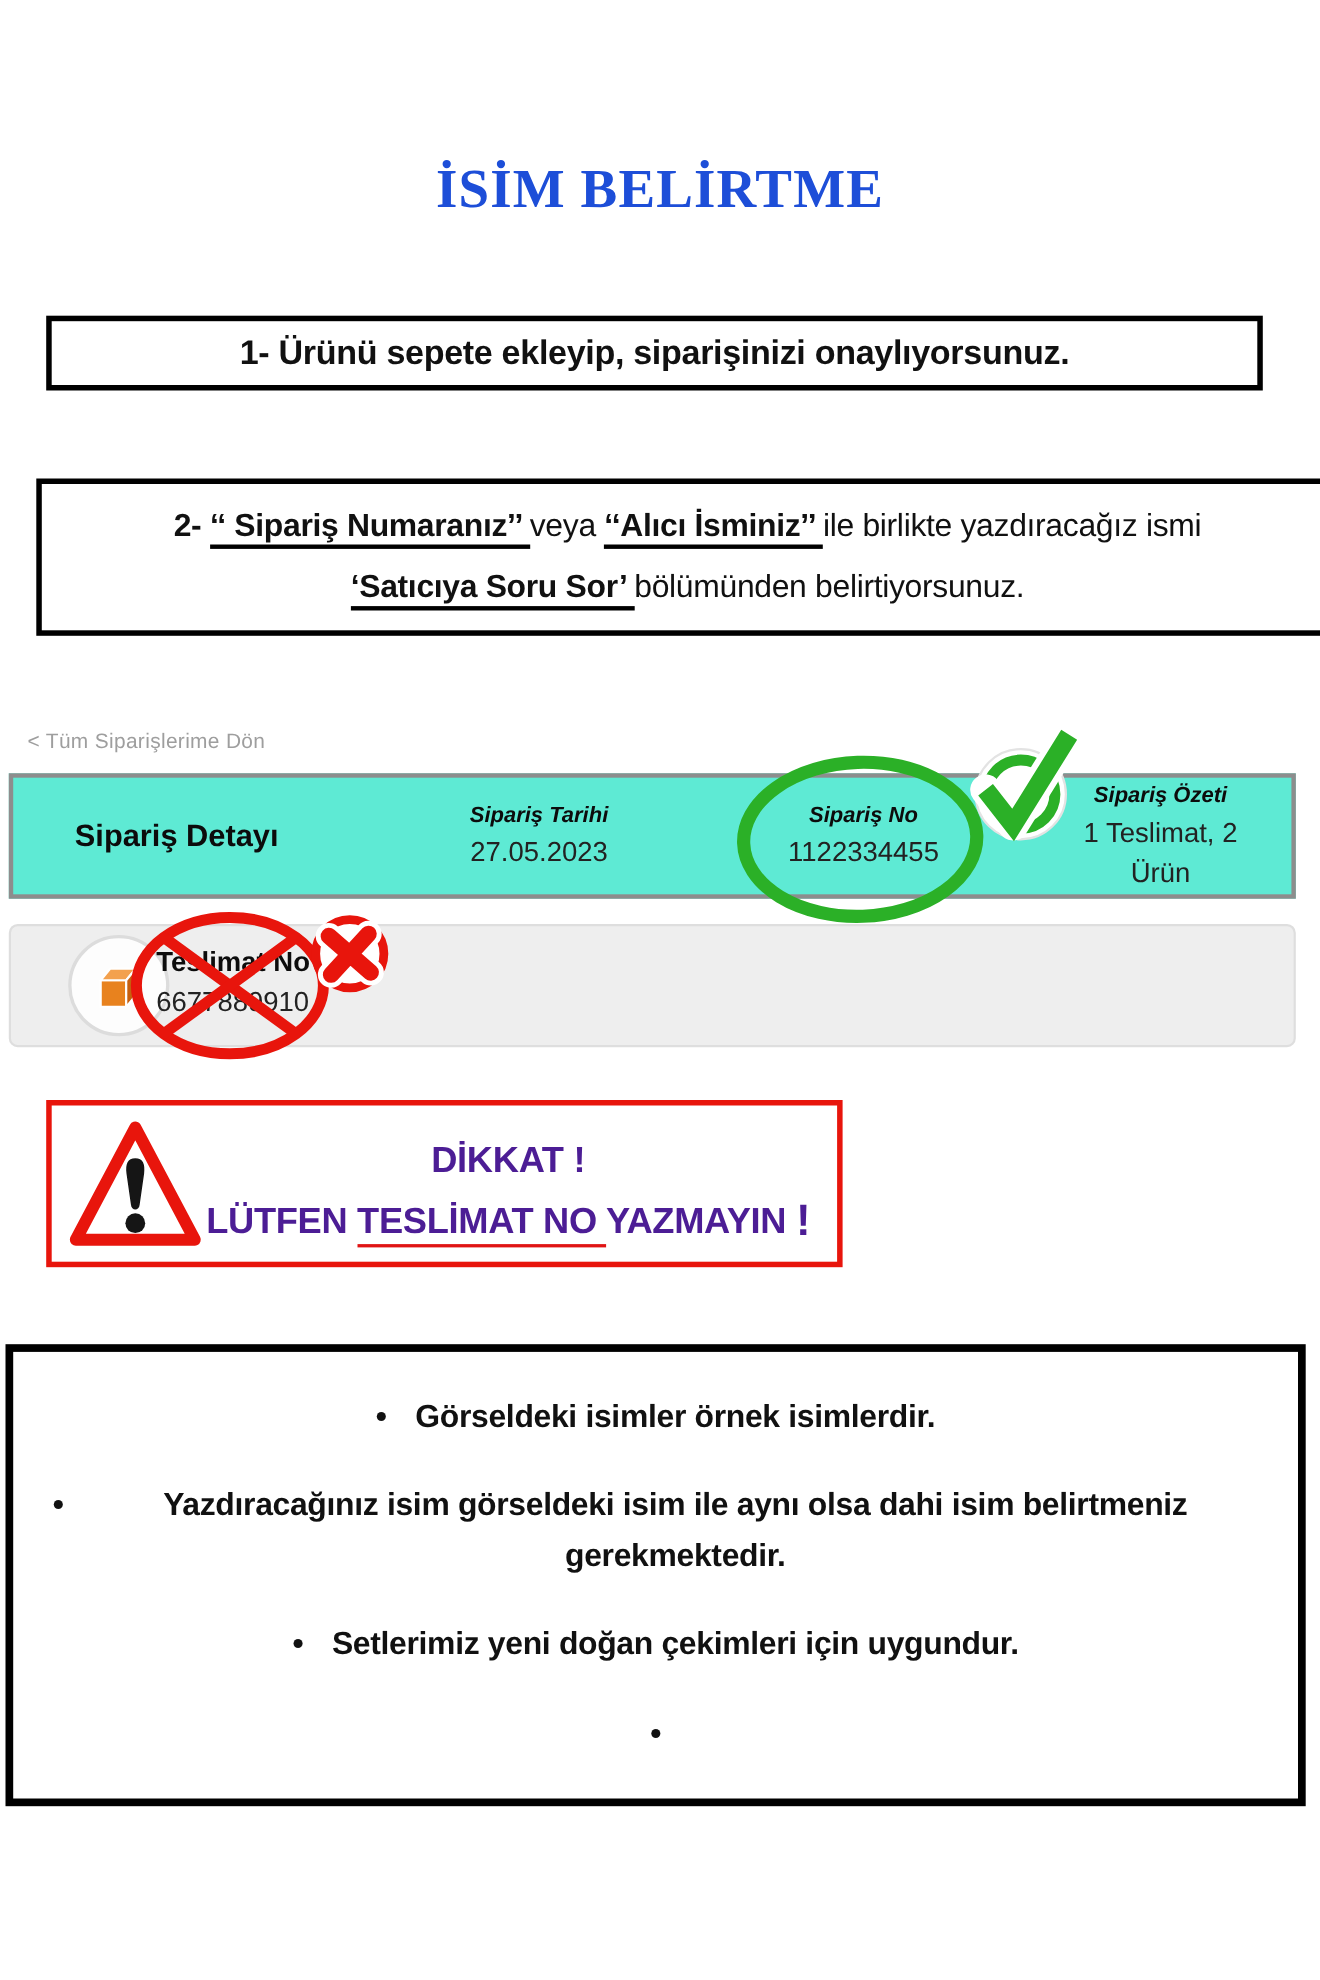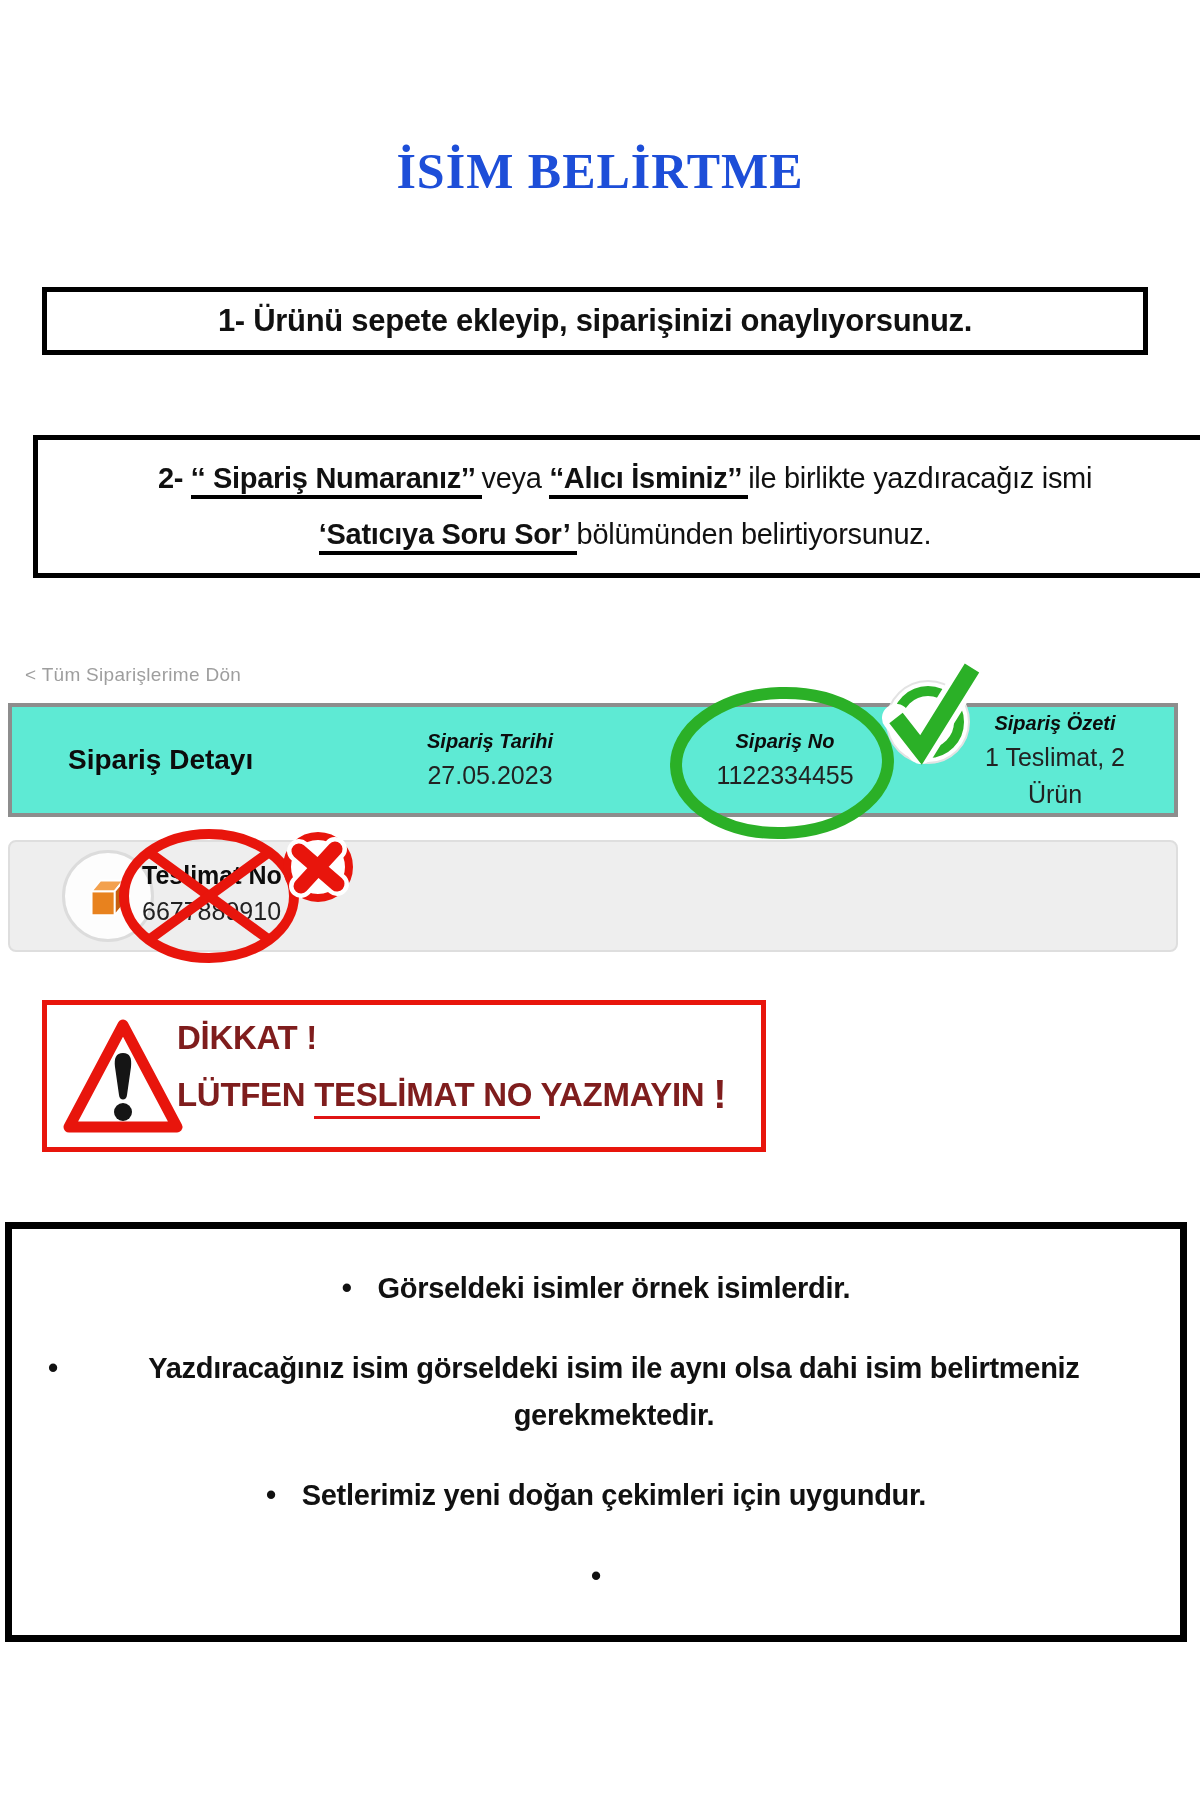--- a/index.html
+++ b/index.html
@@ -68,22 +68,22 @@
 
   .overlay { position:absolute; pointer-events:none; }
 
   
   .warning-box {
     position:absolute; left:42px; top:1000px; width:724px; height:152px;
     border:5px solid #e8150c; background:#fff;
   }
   .warning-triangle { position:absolute; left:12px; top:10px; }
   .warning-text {
-    position:absolute; left:130px; top:9px; width:570px;
-    text-align:left; color:#7f1d1d; font-weight:700; font-size:33px;
+    position:absolute; left:130px; top:25px; width:570px;
+    text-align:center; color:#4c1d95; font-weight:700; font-size:33px;
     letter-spacing:-0.3px;
   }
   .warning-text .w-line1 { line-height:1.45; }
   .warning-text .w-line2 { line-height:1.6; white-space:nowrap; }
   .u-red { border-bottom:3px solid #e01414; padding-bottom:3px; }
   .bang { font-size:40px; vertical-align:-2px; }
 
   
   .notes-box {
     position:absolute; left:5px; top:1222px; width:1182px; height:420px;

